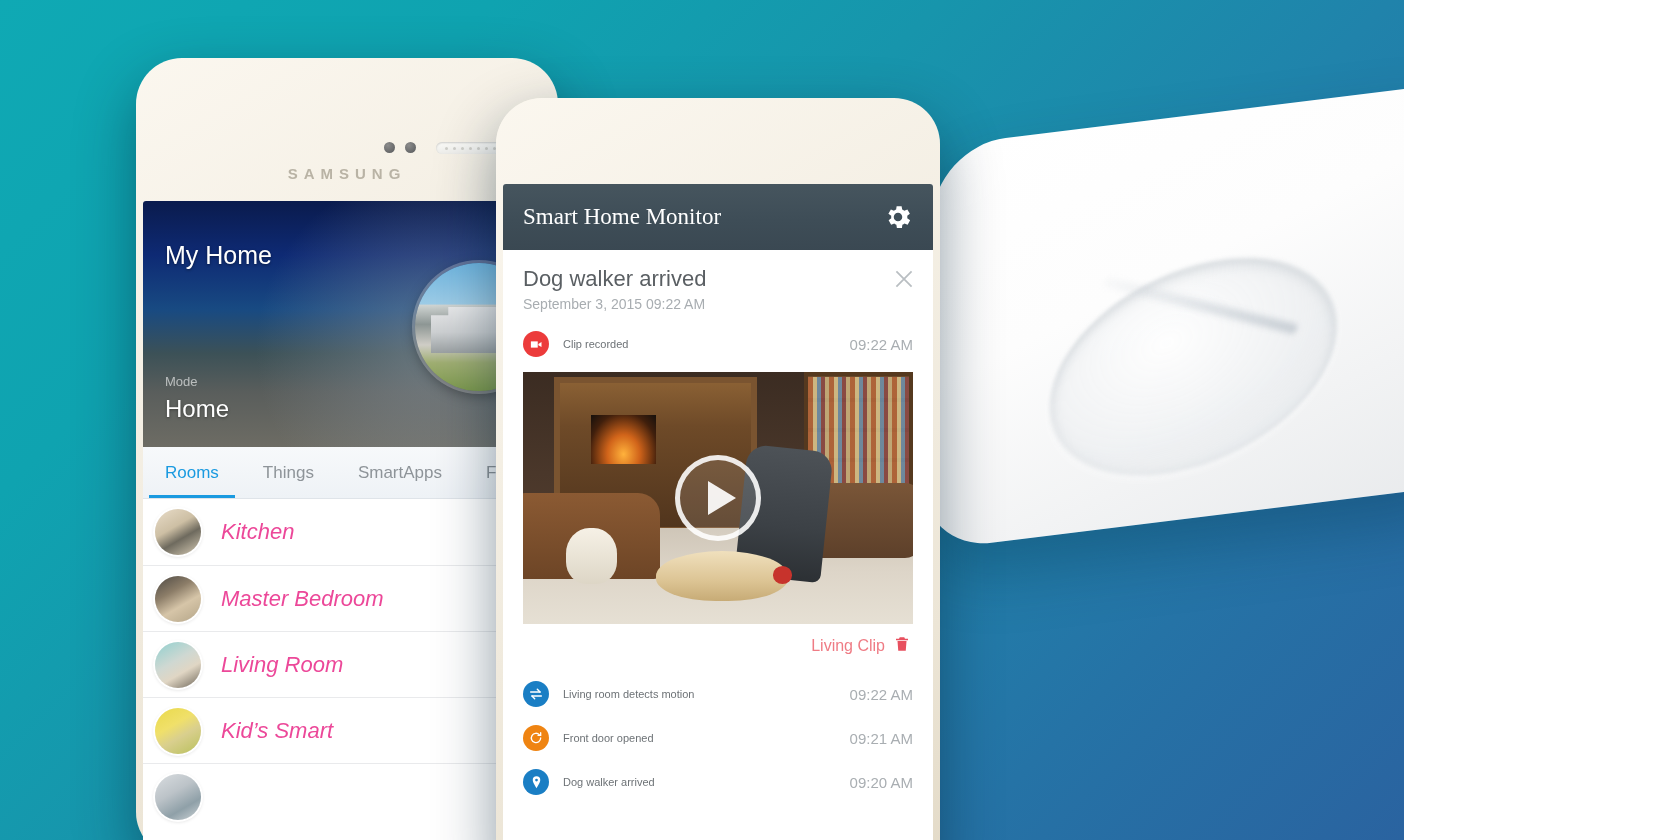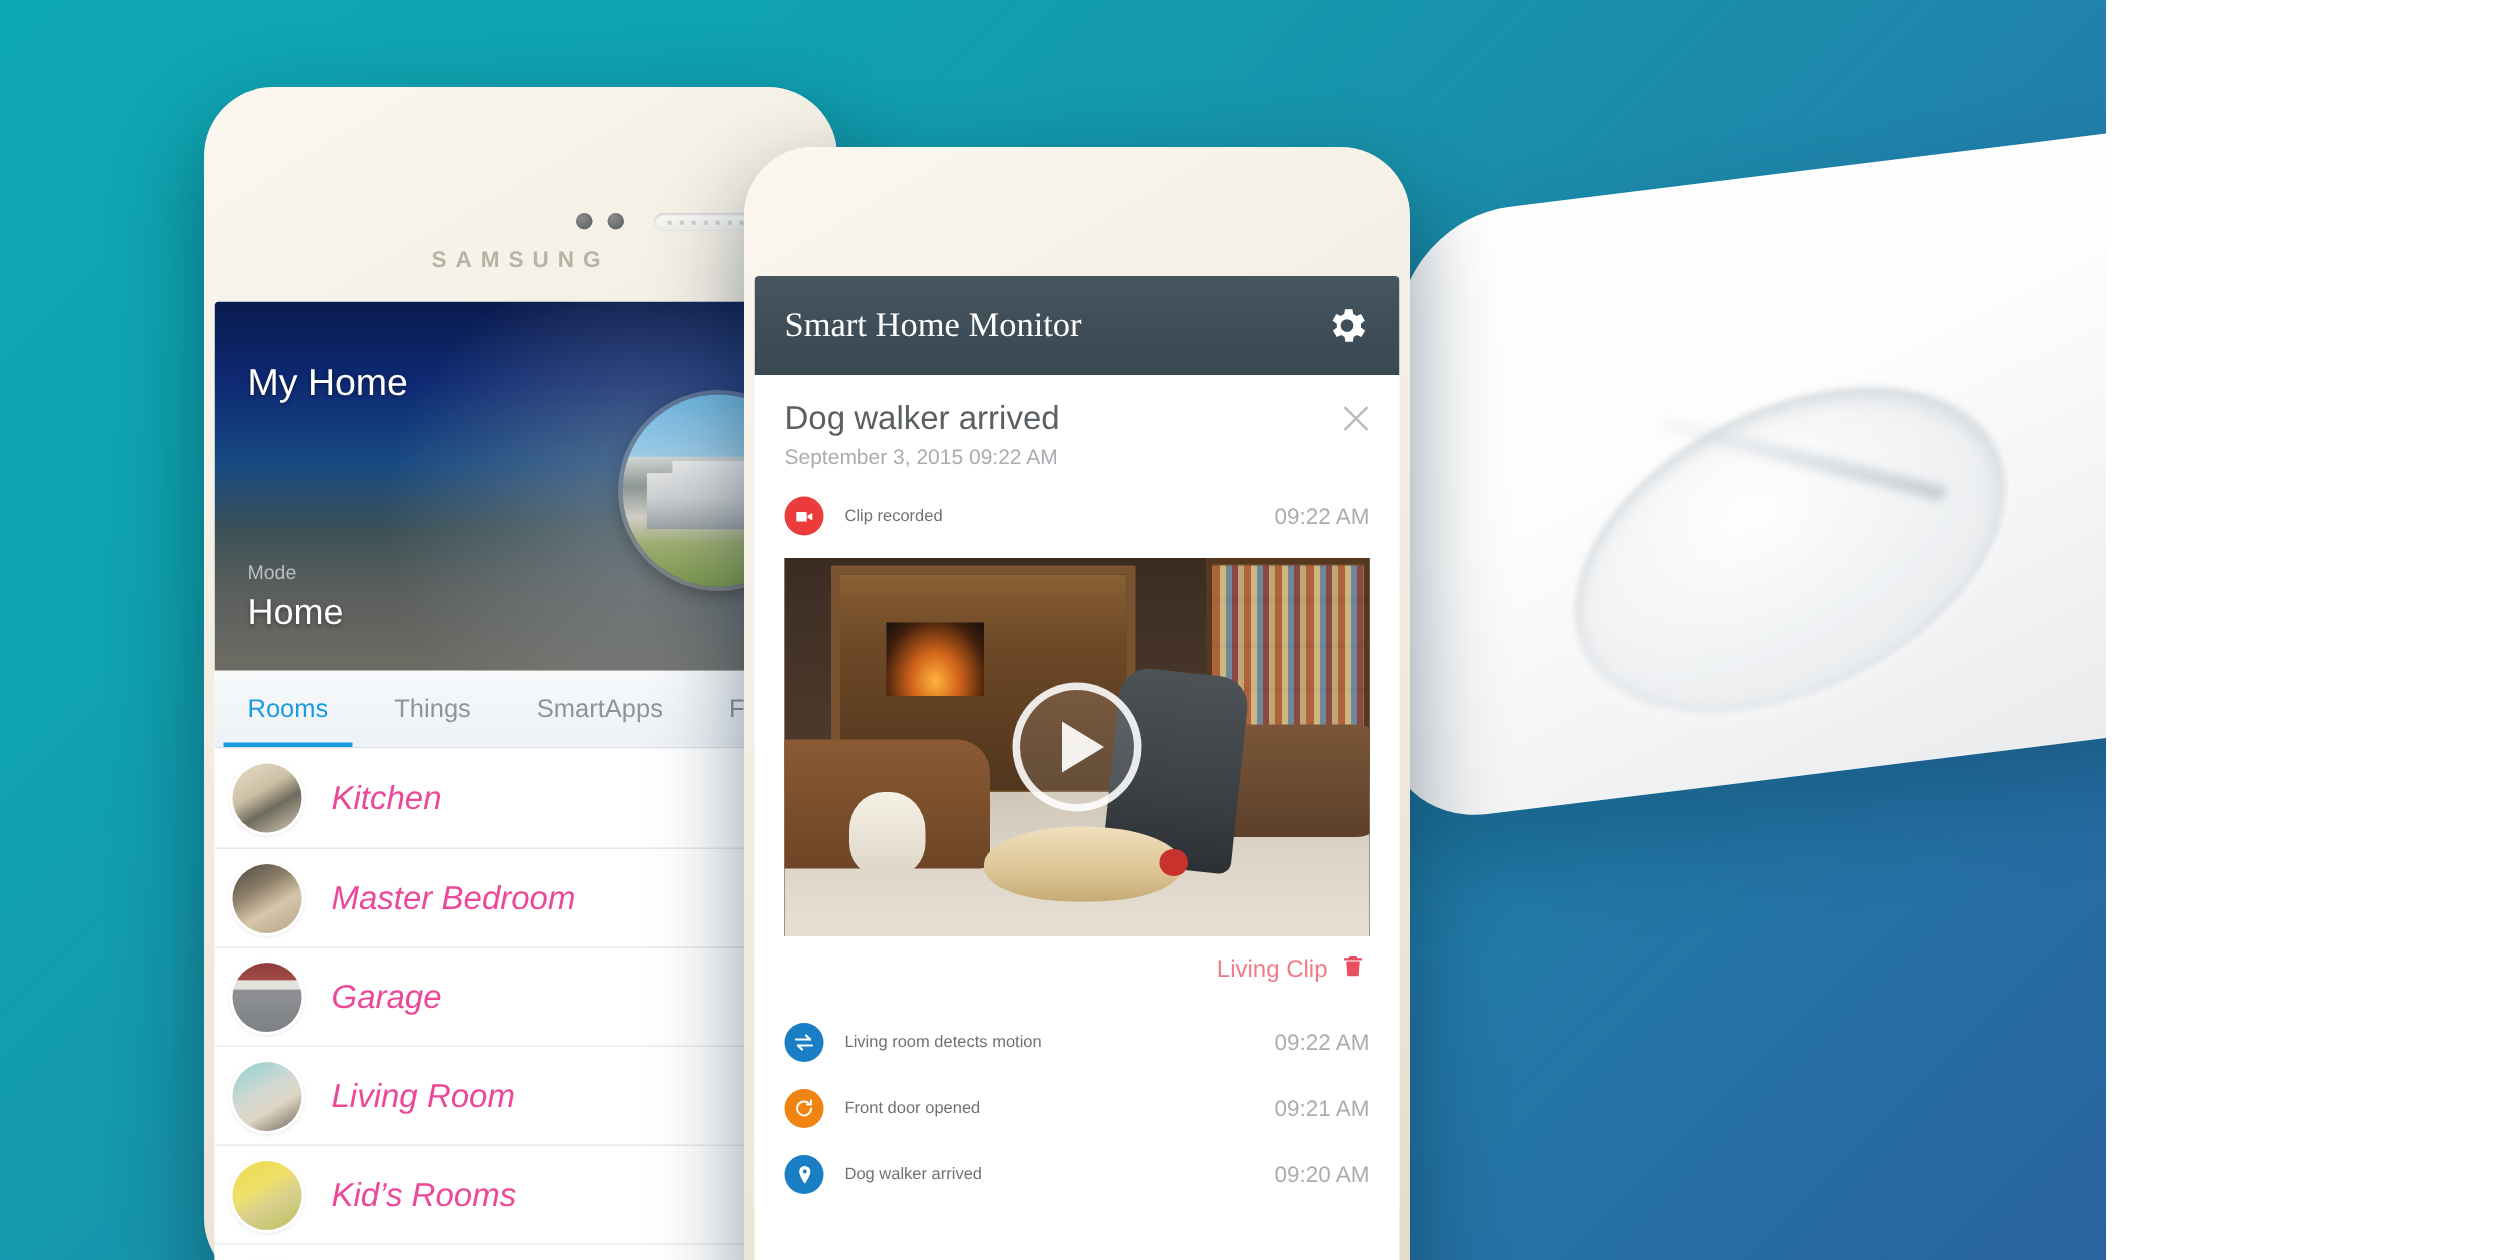--- a/index.html
+++ b/index.html
@@ -348,30 +348,26 @@
       <div id="back-rooms">
         <div class="room-row">
           <div class="room-avatar av-kitchen"></div>
           <div class="room-name">Kitchen</div>
         </div>
         <div class="room-row">
           <div class="room-avatar av-bedroom"></div>
           <div class="room-name">Master Bedroom</div>
         </div>
         <div class="room-row">
-          <div class="room-avatar av-garage"></div>
-          <div class="room-name">Garage</div>
-        </div>
-        <div class="room-row">
           <div class="room-avatar av-living"></div>
           <div class="room-name">Living Room</div>
         </div>
         <div class="room-row">
           <div class="room-avatar av-kids"></div>
-          <div class="room-name">Kid’s Rooms</div>
+          <div class="room-name">Kid’s Smart</div>
         </div>
         <div class="room-row">
           <div class="room-avatar av-laundry"></div>
 
         </div>
       </div>
 
     </div>
   </div>
 

